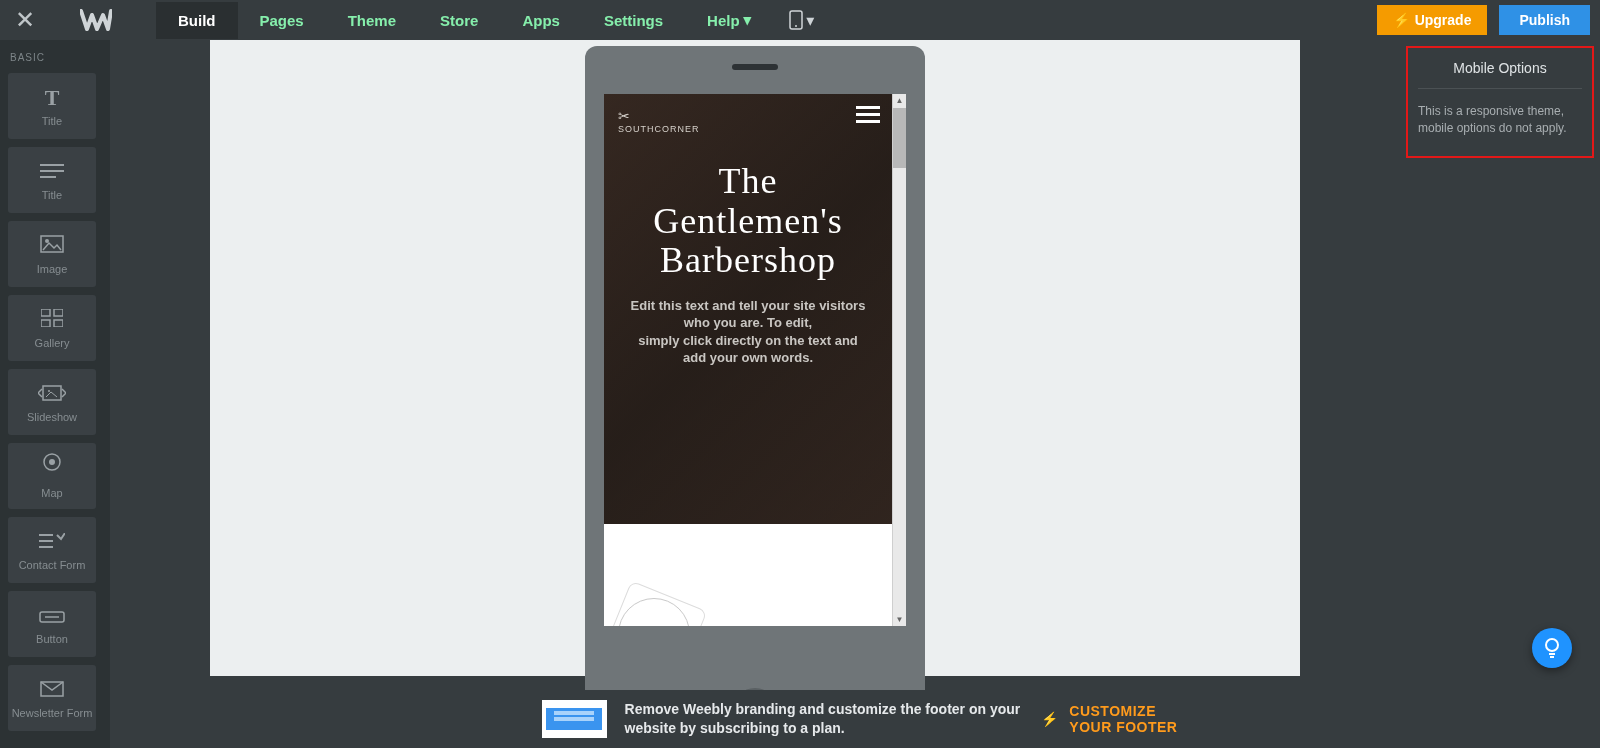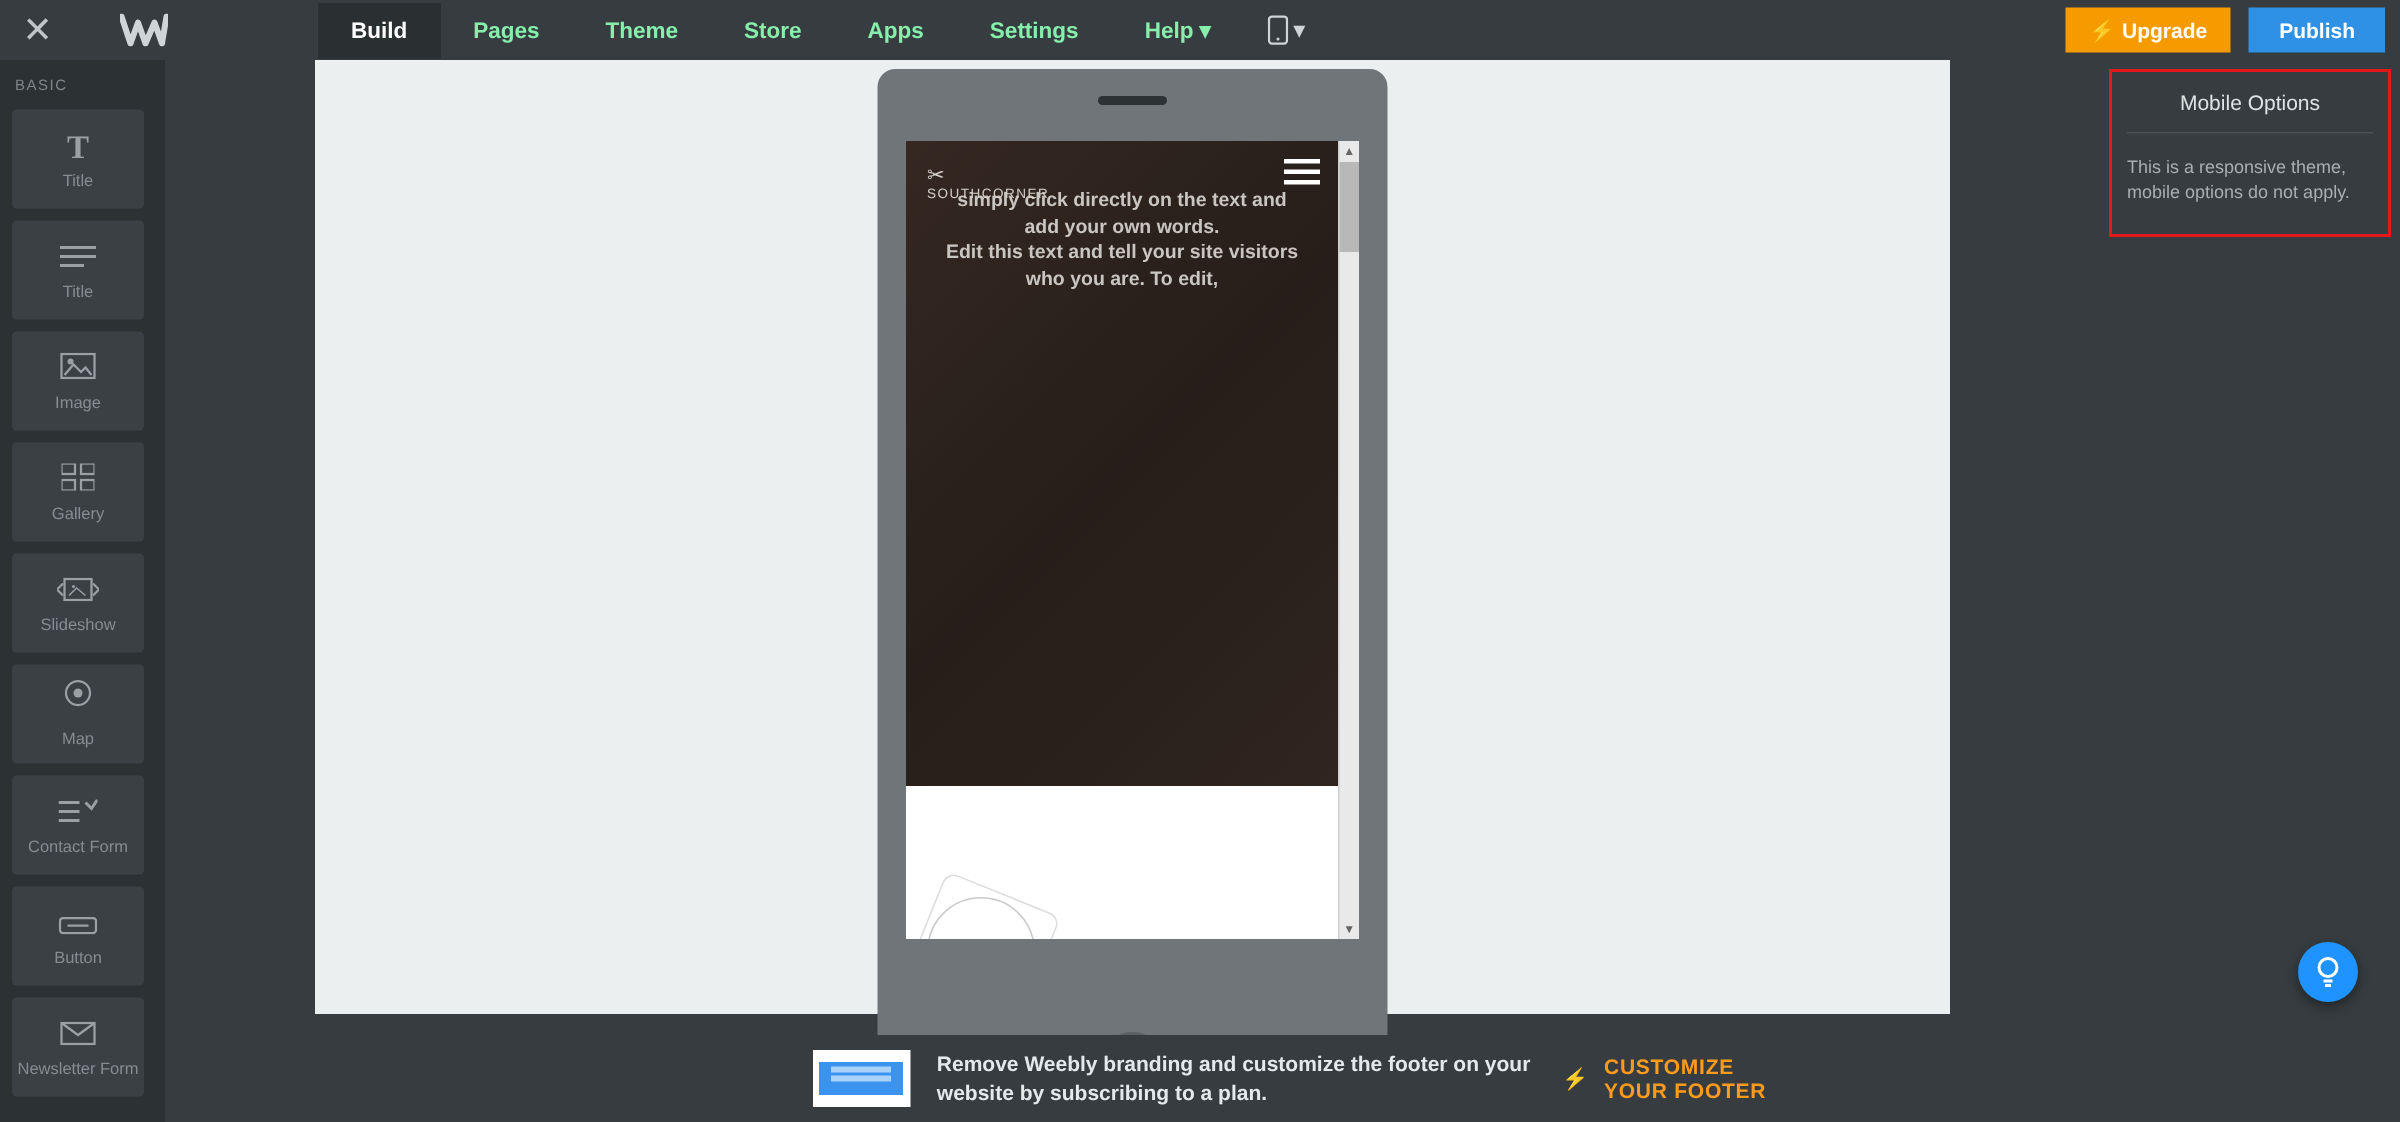--- a/index.html
+++ b/index.html
@@ -29,21 +29,21 @@
   font-weight: 300;
 }
 .logo {
   margin-left: 40px;
   width: 32px;
   height: 22px;
 }
 .nav {
   display: flex;
   align-items: center;
-  margin-left: 100px;
+  margin-left: 44px;
   gap: 0;
 }
 .nav-item {
   color: #86efac;
   padding: 10px 22px;
   font-size: 15px;
   font-weight: 600;
   cursor: pointer;
 }
 .nav-item.active {
@@ -484,23 +484,24 @@
         <div class="hero">
           <div class="brand">
             <div class="brand-top">✂</div>
             <div>SOUTHCORNER</div>
           </div>
           <div class="hamburger">
               <span></span>
               <span></span>
               <span></span>
             </div>
+          <h1>The Gentlemen's Barbershop</h1>
           <div class="sub">
+            <div>Edit this text and tell your site visitors who you are. To edit,</div>
             <div>simply click directly on the text and add your own words.</div>
-            <div>Edit this text and tell your site visitors who you are. To edit,</div>
           </div>
         </div>
         <div class="section-num">
           <div class="num-badge">
             <span>01.</span>
           </div>
         </div>
         <div class="phone-scrollbar">
           <div class="arrow" style="top:2px">▲</div>
           <div class="thumb"></div>

